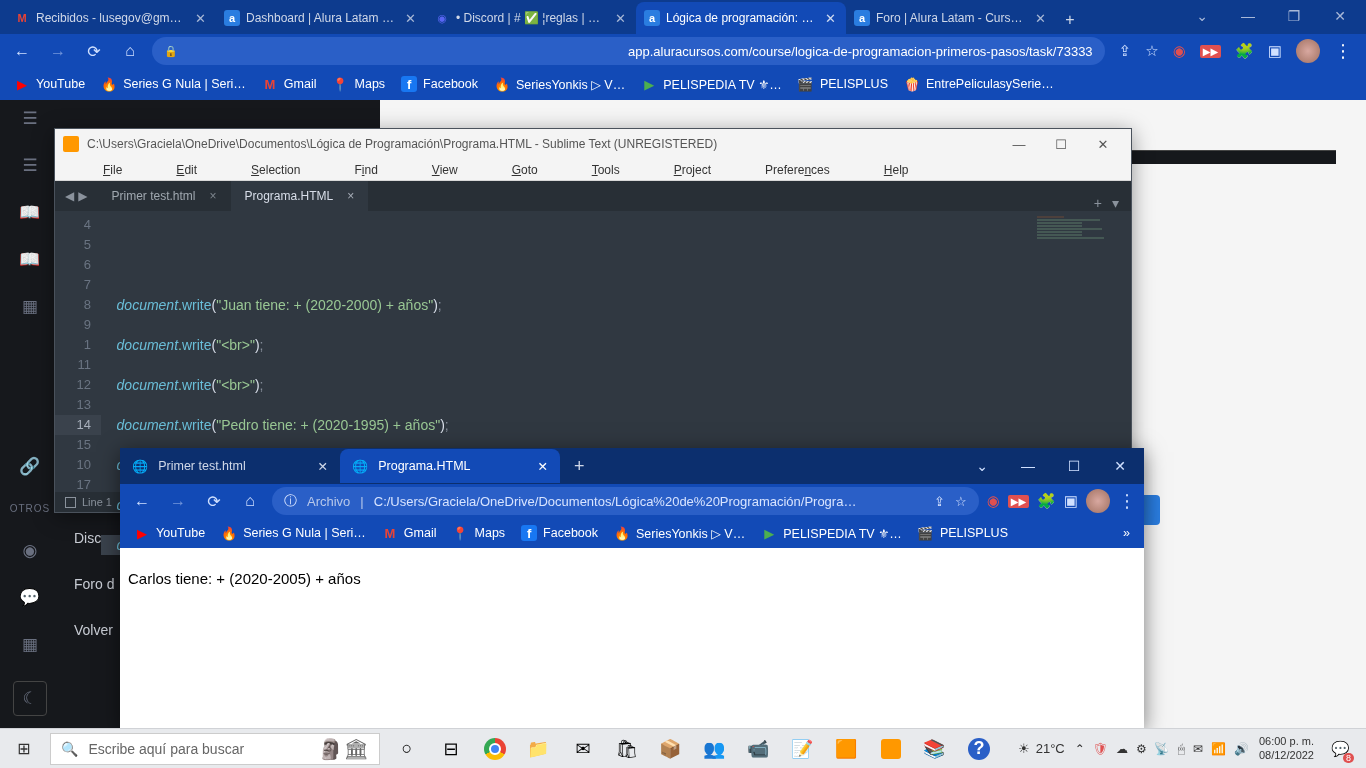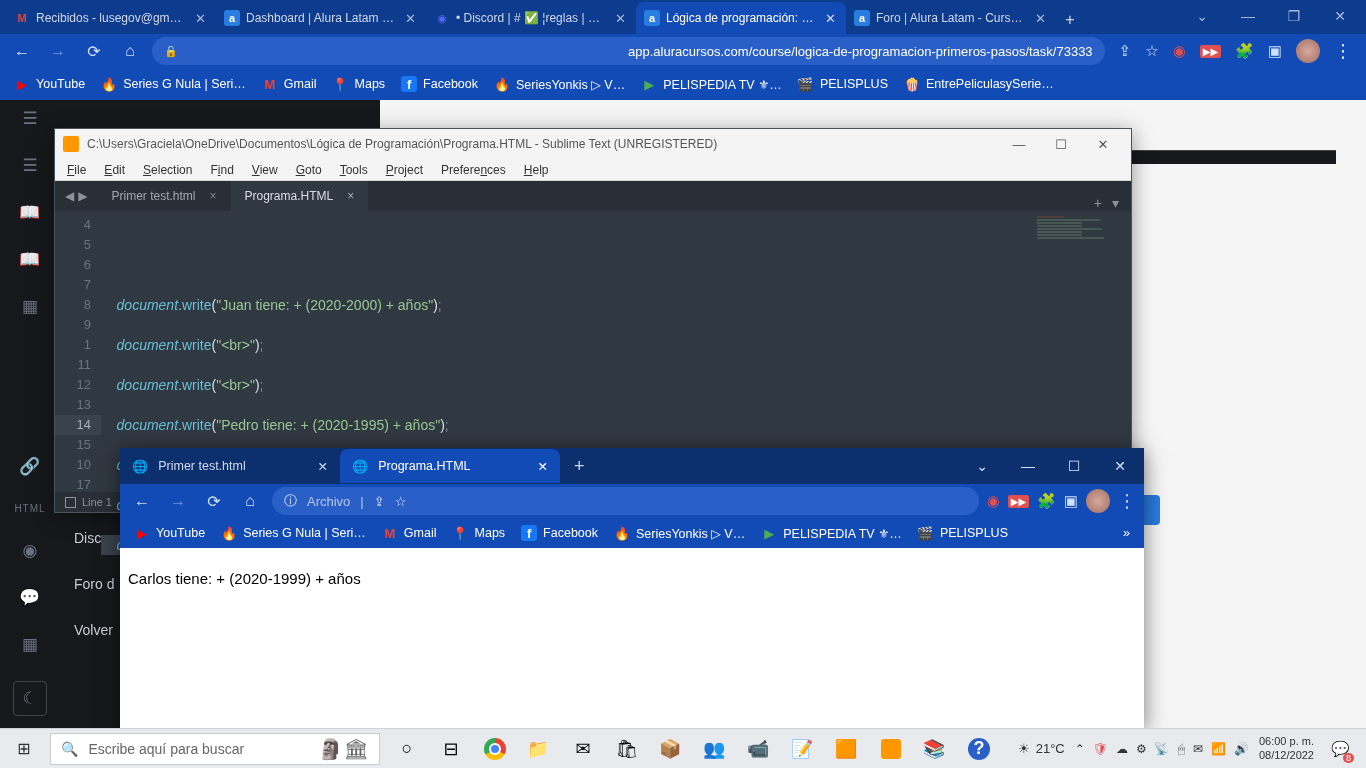--- a/index.html
+++ b/index.html
@@ -40,21 +40,21 @@
 .side-link { color: #c8ccd4; font-size: 14px; }
 
 
 .sublime { position: absolute; top: 128px; left: 54px; width: 1078px; height: 385px; background: #d946ef; border: 1px solid #4a525c; box-shadow: 0 4px 20px rgba(0,0,0,0.4); }
 .st-titlebar { height: 30px; background: #f4f4f4; display: flex; align-items: center; padding: 0 8px; font-size: 12px; color: #555; }
 .st-logo { width: 16px; height: 16px; background: #ff9800; border-radius: 2px; margin-right: 8px; }
 .st-title { flex: 1; }
 .st-wc { display: flex; gap: 2px; }
 .st-wbtn { width: 40px; height: 24px; display: flex; align-items: center; justify-content: center; color: #555; font-size: 13px; }
 .st-menu { height: 22px; background: #f4f4f4; display: flex; align-items: center; padding: 0 4px; gap: 2px; font-size: 12px; color: #333; border-bottom: 1px solid #d8d8d8;}
-.st-menu span { padding: 2px 8px; cursor: pointer; }
+.st-menu span { padding: 2px 8px; cursor: pointer; margin-left: 36px; }
 .st-menu span u { text-decoration: underline; }
 .st-tabs { height: 30px; background: #282f36; display: flex; align-items: flex-end; }
 .st-navarrows { display: flex; gap: 4px; padding: 0 10px; color: #8a929c; font-size: 12px; height: 100%; align-items: center; }
 .st-tab { height: 30px; display: flex; align-items: center; padding: 0 14px; font-size: 12px; color: #a0a8b0; gap: 14px; cursor: pointer; }
 .st-tab.active { background: #303841; color: #d8dee9; }
 .st-tab-close { font-size: 12px; opacity: 0.7; }
 .st-tabs-right { margin-left:auto; display:flex; gap:10px; padding:0 12px; color:#8a929c; font-size:14px; align-items:center;}
 .st-editor { position: relative; height: calc(100% - 30px - 22px - 30px - 20px); background: #303841; display: flex; font-family: Consolas, monospace; font-size: 14px; }
 .gutter { width: 46px; background: #303841; text-align: right; padding: 4px 10px 4px 0; color: #6a7482; line-height: 20px; font-size: 13px; }
 .gutter .current { background: #3a424c; color: #a8b0bc; margin-right:-10px; padding-right:10px;}
@@ -204,21 +204,21 @@
 
 <div class="alura-bg"></div>
 <div class="alura-dark">
   <div class="alura-rail">
     <span class="rail-ic">☰</span>
     <span class="rail-ic">☰</span>
     <span class="rail-ic">📖</span>
     <span class="rail-ic">📖</span>
     <span class="rail-ic">▦</span>
     <span class="rail-ic" style="margin-top:auto">🔗</span>
-    <span style="color:#6a7080;font-size:10px;letter-spacing:1px">HTML</span>
+    <span style="color:#6a7080;font-size:10px;letter-spacing:1px">OTROS</span>
     <span class="rail-ic">◉</span>
     <span class="rail-ic">💬</span>
     <span class="rail-ic">▦</span>
     <span class="rail-ic" style="margin-bottom:12px;border:1px solid #444;border-radius:4px;padding:6px 8px">☾</span>
   </div>
   <div class="alura-side" style="justify-content:flex-end;height:100%;padding-bottom:90px">
     <div class="side-link">Discor</div>
     <div class="side-link">Foro d</div>
     <div class="side-link">Volver</div>
   </div>
@@ -337,20 +337,21 @@
   </div>
   <div class="c2-addr">
     <div class="nav-btn">←</div>
     <div class="nav-btn" style="opacity:0.5">→</div>
     <div class="nav-btn">⟳</div>
     <div class="nav-btn">⌂</div>
     <div class="c2-omni">
       <span>ⓘ</span>
       <span style="color:#b8c8ea">Archivo</span>
       <span style="color:#b8c8ea">|</span>
+      <span style="flex:1;white-space:nowrap;overflow:hidden">C:/Users/Graciela/OneDrive/Documentos/Lógica%20de%20Programación/Progra…</span>
       <span>⇪</span>
       <span>☆</span>
     </div>
     <span class="toolbar-ic" style="color:#e05050">◉</span>
     <span class="toolbar-ic" style="background:#e05050;color:#fff;padding:1px 3px;font-size:10px;border-radius:2px">▶▶</span>
     <span class="toolbar-ic" style="color:#d0e0ff">🧩</span>
     <span class="toolbar-ic" style="color:#d0e0ff">▣</span>
     <div class="avatar"></div>
     <span class="menu-dots" style="color:#d0e0ff">⋮</span>
   </div>
@@ -383,21 +384,21 @@
         <span class="bm-ic" style="color:#4caf50">▶</span>
         <span>PELISPEDIA TV ⚜…</span>
       </div>
     <div class="bm">
         <span class="bm-ic">🎬</span>
         <span>PELISPLUS</span>
       </div>
     <span style="margin-left:auto">»</span>
   </div>
   <div class="c2-content">
-    <div>Carlos tiene: + (2020-1999) + años</div>
+    <div>Carlos tiene: + (2020-2005) + años</div>
   </div>
 </div>
 
 <div class="taskbar">
   <div class="start-btn">⊞</div>
   <div class="search-box">
     <span>🔍</span>
     <span>Escribe aquí para buscar</span>
     <span style="margin-left:auto;font-size:20px">🗿🏛</span>
   </div>

